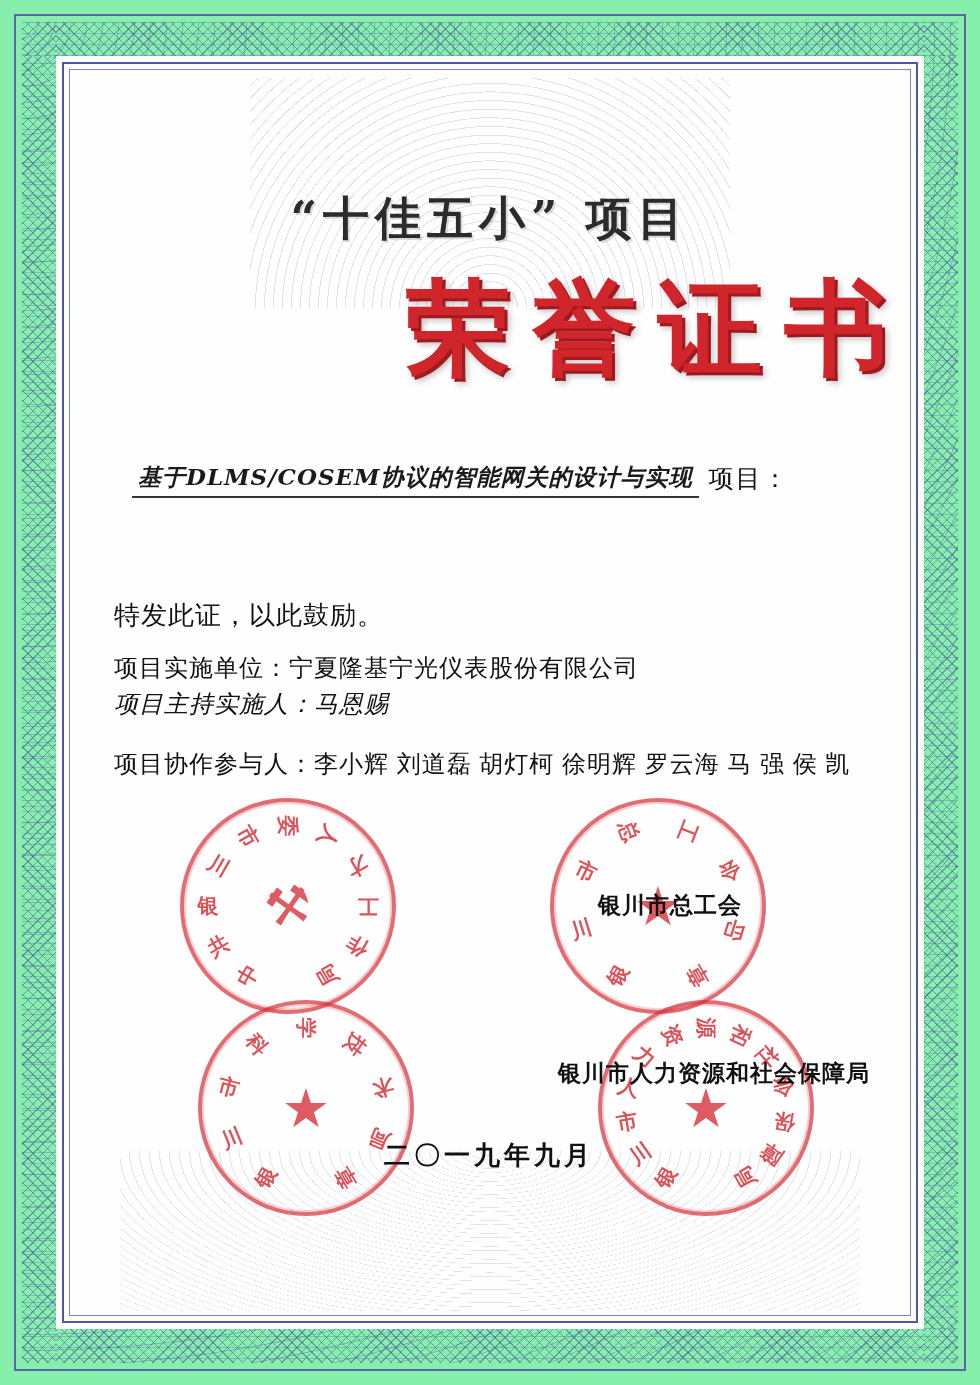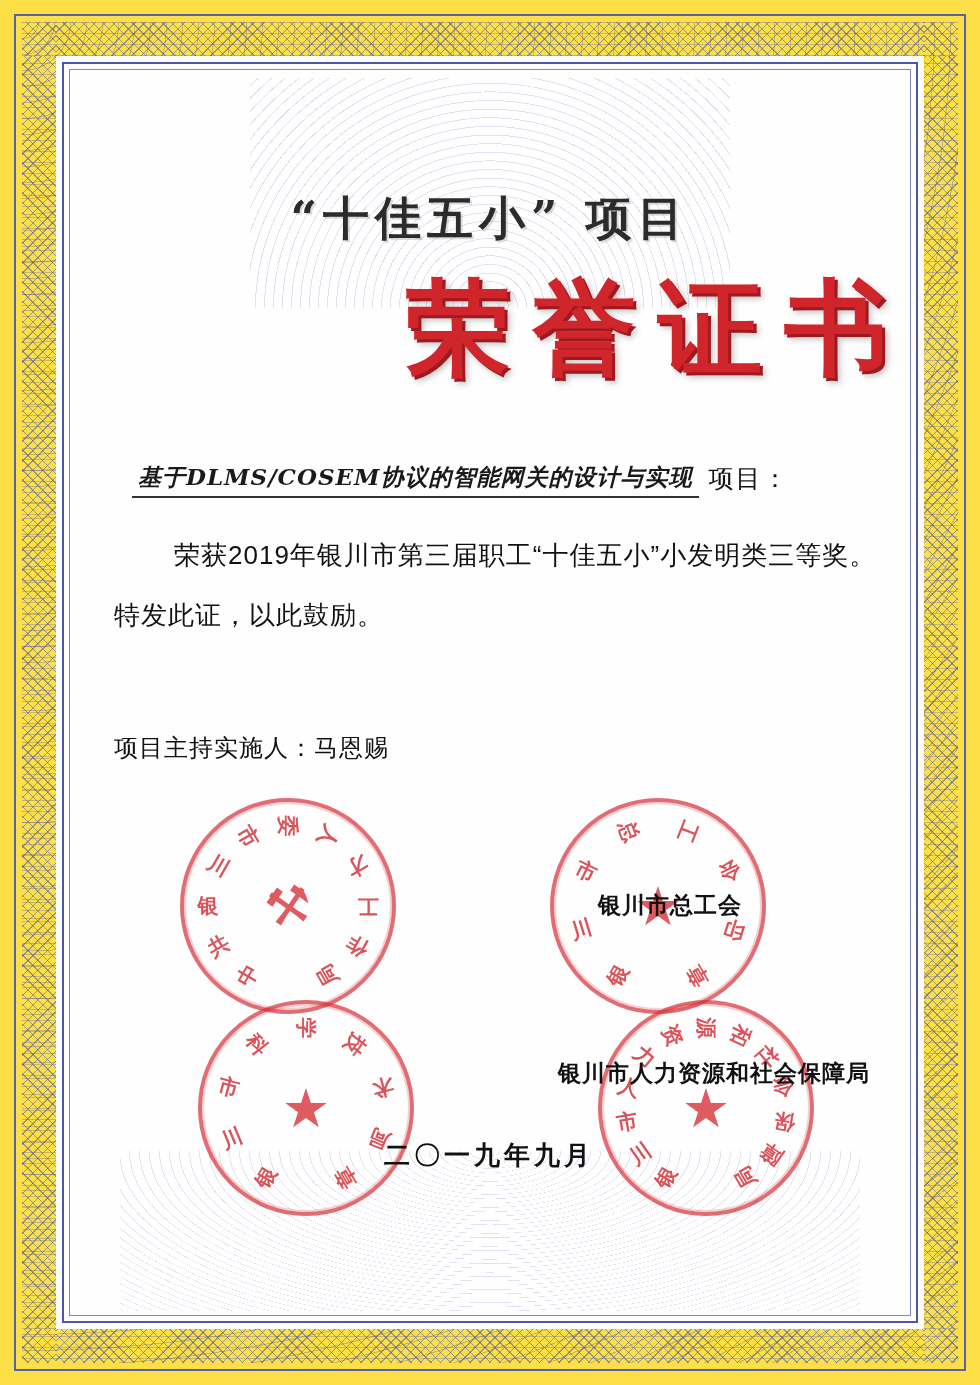--- a/index.html
+++ b/index.html
@@ -10,21 +10,21 @@
   body {
     width: 980px;
     height: 1385px;
     font-family: "Liberation Sans", sans-serif;
     overflow: hidden;
   }
   .certificate {
     position: relative;
     width: 980px;
     height: 1385px;
-    background: #fde047;
+    background: #86efac;
     overflow: hidden;
   }
 
   
   .border-outer {
     position: absolute;
     left: 14px; top: 14px;
     width: 952px; height: 1357px;
     border: 2px solid #5a63a8;
     box-sizing: border-box;
@@ -175,21 +175,21 @@
 
   .field {
     position: absolute;
     left: 44px;
     font-size: 24px;
     color: #111;
     letter-spacing: 1px;
     white-space: nowrap;
   }
   .field-unit { top: 582px; }
-  .field-host { top: 662px; }
+  .field-host { top: 618px; font-style: italic; }
   .field-members { top: 678px; }
 
   
   .seal {
     position: absolute;
     width: 208px;
     height: 208px;
     border-radius: 50%;
     border: 4px solid rgba(214,48,56,0.80);
     box-shadow: inset 0 0 0 2px rgba(214,48,56,0.25);
@@ -273,29 +273,34 @@
 
     <div class="subtitle">“十佳五小” 项目</div>
 
     <div class="maintitle">荣誉证书</div>
 
     <div class="project-line">
       <span class="project-name">基于DLMS/COSEM协议的智能网关的设计与实现</span>
       <span class="project-label">项目：</span>
     </div>
 
-    <div class="award-line">荣获2019年银川市第三届职工“十佳五小”小发明类三等奖。</div>
 
     <div class="special-line">特发此证，以此鼓励。</div>
 
+    <div class="field field-unit">
+      <span>项目实施单位：</span><span>宁夏隆基宁光仪表股份有限公司</span>
+    </div>
 
     <div class="field field-host">
       <span>项目主持实施人：</span><span>马恩赐</span>
     </div>
 
+    <div class="field field-members">
+      <span>项目协作参与人：</span><span>李小辉  刘道磊  胡灯柯  徐明辉  罗云海  马  强  侯  凯</span>
+    </div>
 
     <div class="seal seal-1">
       <div class="ring-text">
           <span style="transform: rotate(-150deg) translate(0px, -80px) rotate(90deg) translate(-50%, -50%);">中</span>
           <span style="transform: rotate(-120deg) translate(0px, -80px) rotate(90deg) translate(-50%, -50%);">共</span>
           <span style="transform: rotate(-90deg) translate(0px, -80px) rotate(90deg) translate(-50%, -50%);">银</span>
           <span style="transform: rotate(-60deg) translate(0px, -80px) rotate(90deg) translate(-50%, -50%);">川</span>
           <span style="transform: rotate(-30deg) translate(0px, -80px) rotate(90deg) translate(-50%, -50%);">市</span>
           <span style="transform: rotate(0deg) translate(0px, -80px) rotate(90deg) translate(-50%, -50%);">委</span>
           <span style="transform: rotate(30deg) translate(0px, -80px) rotate(90deg) translate(-50%, -50%);">人</span>

